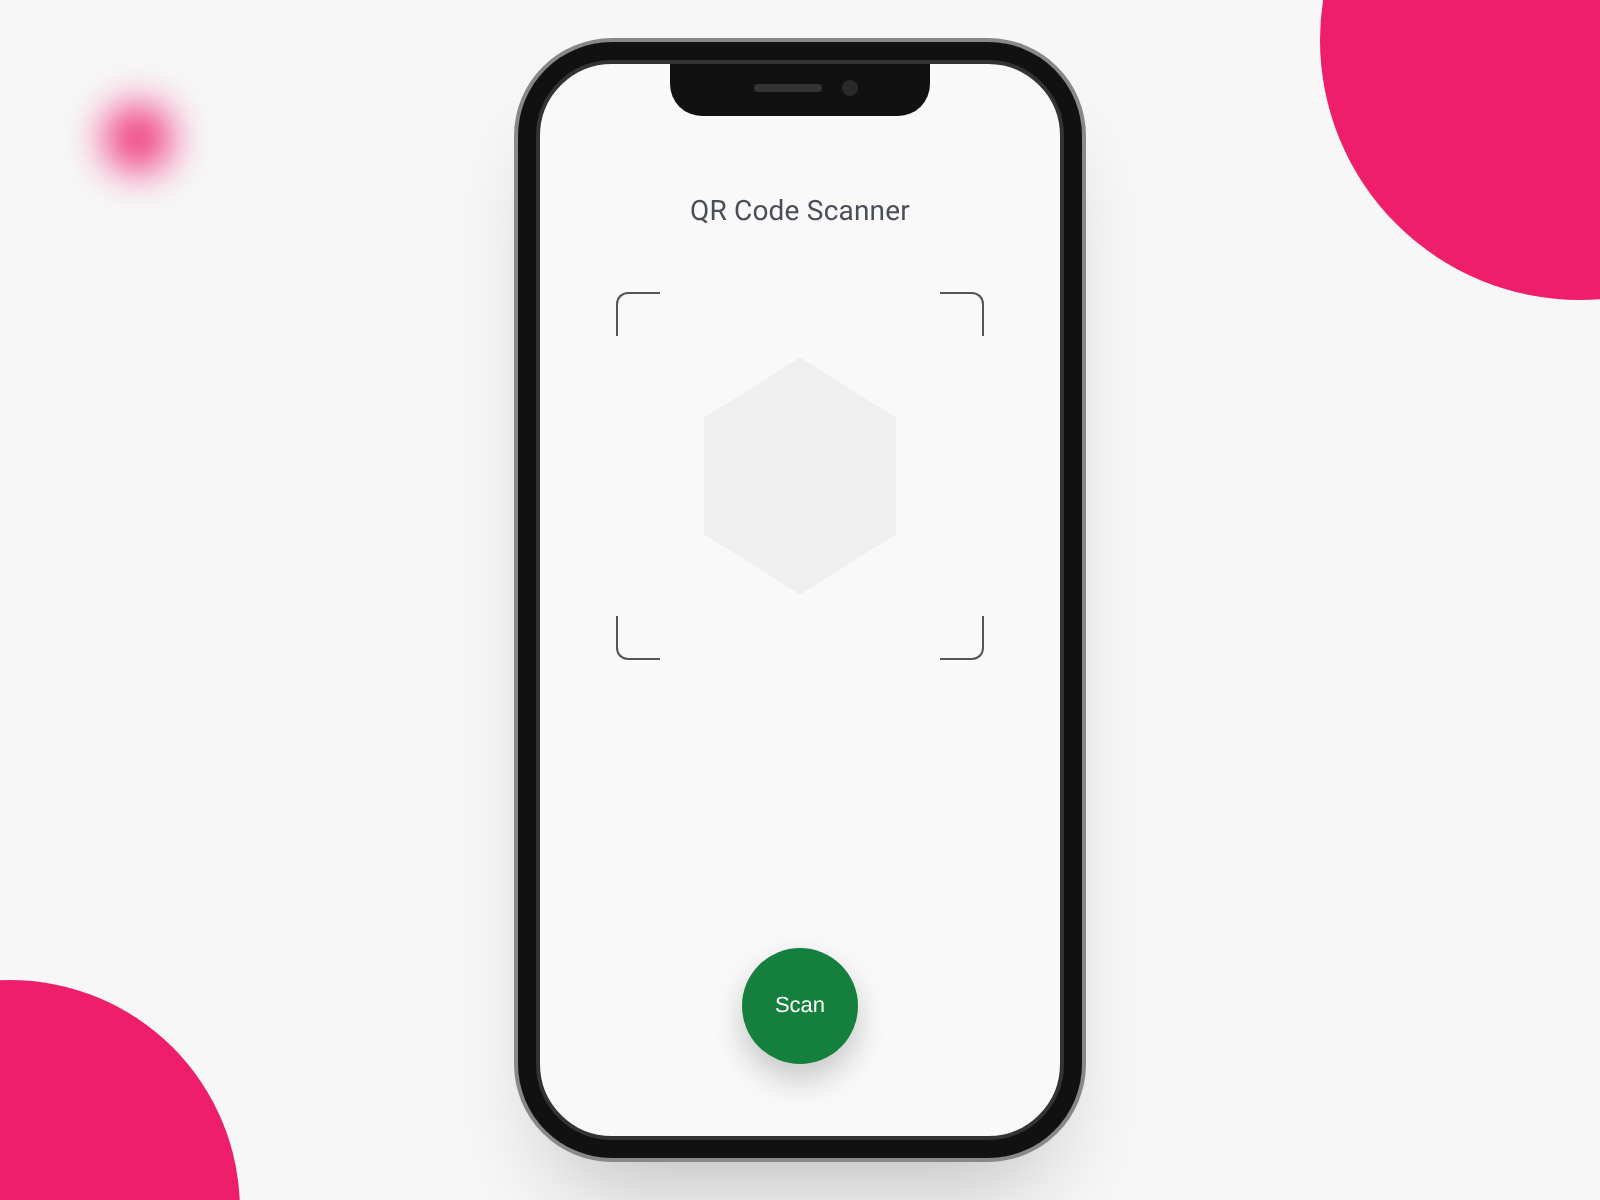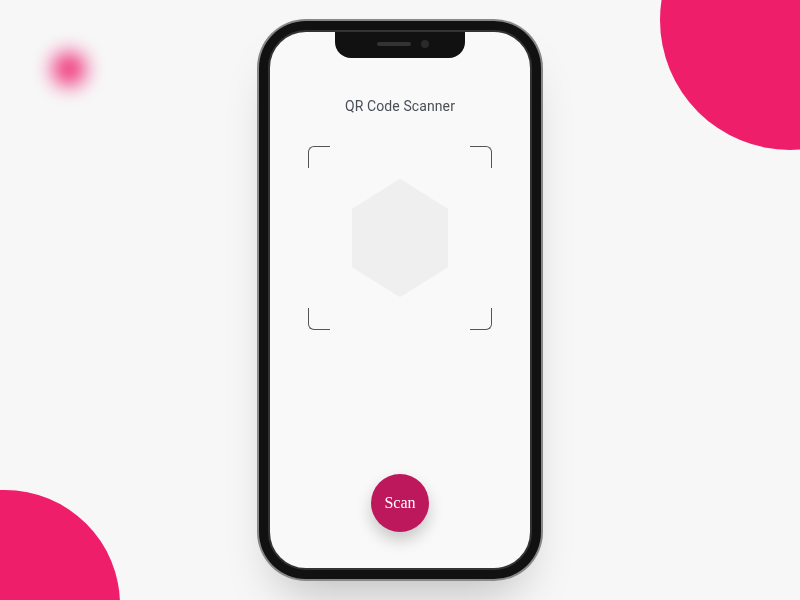--- a/index.html
+++ b/index.html
@@ -102,28 +102,28 @@
     background: #efefef;
     clip-path: polygon(50% 3%, 93% 27%, 93% 73%, 50% 97%, 7% 73%, 7% 27%);
     border-radius: 14px;
   }
 
   .scan-btn {
     position: absolute;
     bottom: 36px; left: 50%; transform: translateX(-50%);
     width: 58px; height: 58px;
     border-radius: 50%;
-    background: #be185d;
+    background: #15803d;
     color: #fff;
-    font-size: 16px;
+    font-size: 11px;
     display: flex; align-items: center; justify-content: center;
     box-shadow: 0 8px 16px rgba(0,0,0,0.2);
     cursor: pointer;
     border: none;
-    font-family: Liberation Serif, serif;
+    font-family: Liberation Sans, sans-serif;
   }
 </style>
 </head>
 <body>
 
 <div class="circle top-right"></div>
 <div class="circle bottom-left"></div>
 <div class="circle small-blur"></div>
 
 <div class="phone">

